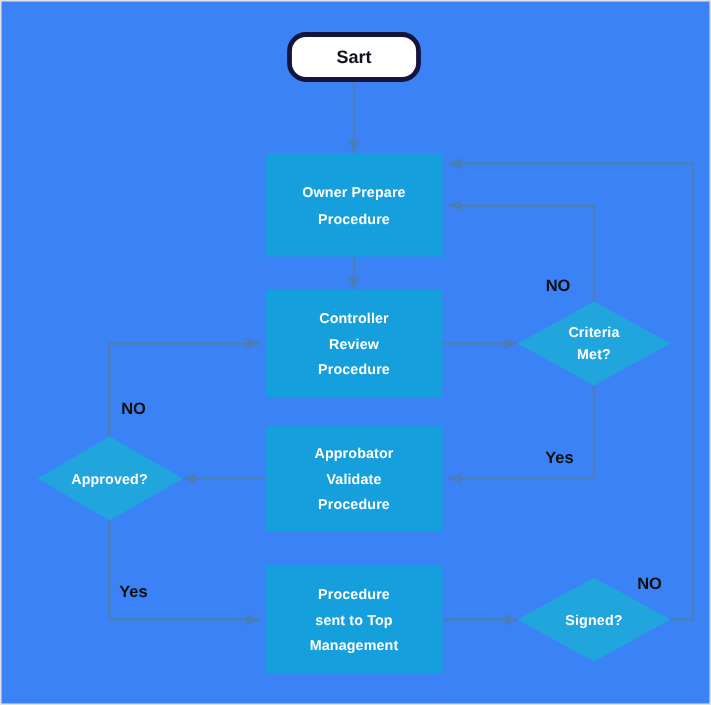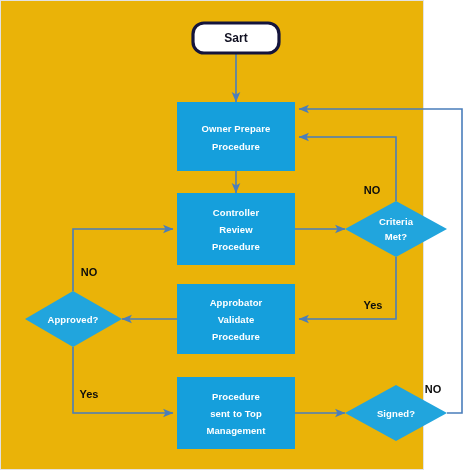--- a/index.html
+++ b/index.html
@@ -8,23 +8,23 @@
     background: #ffffff;
   }
   body {
     width: 474px;
     height: 470px;
     font-family: "Liberation Sans", sans-serif;
     overflow: hidden;
   }
   #flowchart-canvas {
     position: relative;
-    width: 424px;
+    width: 474px;
     height: 470px;
-    background: #eab308;
+    background: #3b82f6;
     border: 1px solid #e2e2e2;
     box-sizing: border-box;
   }
   svg.diagram {
     display: block;
     width: 472px;
     height: 468px;
   }
   .node-label {
     font-family: "Liberation Sans", sans-serif;

